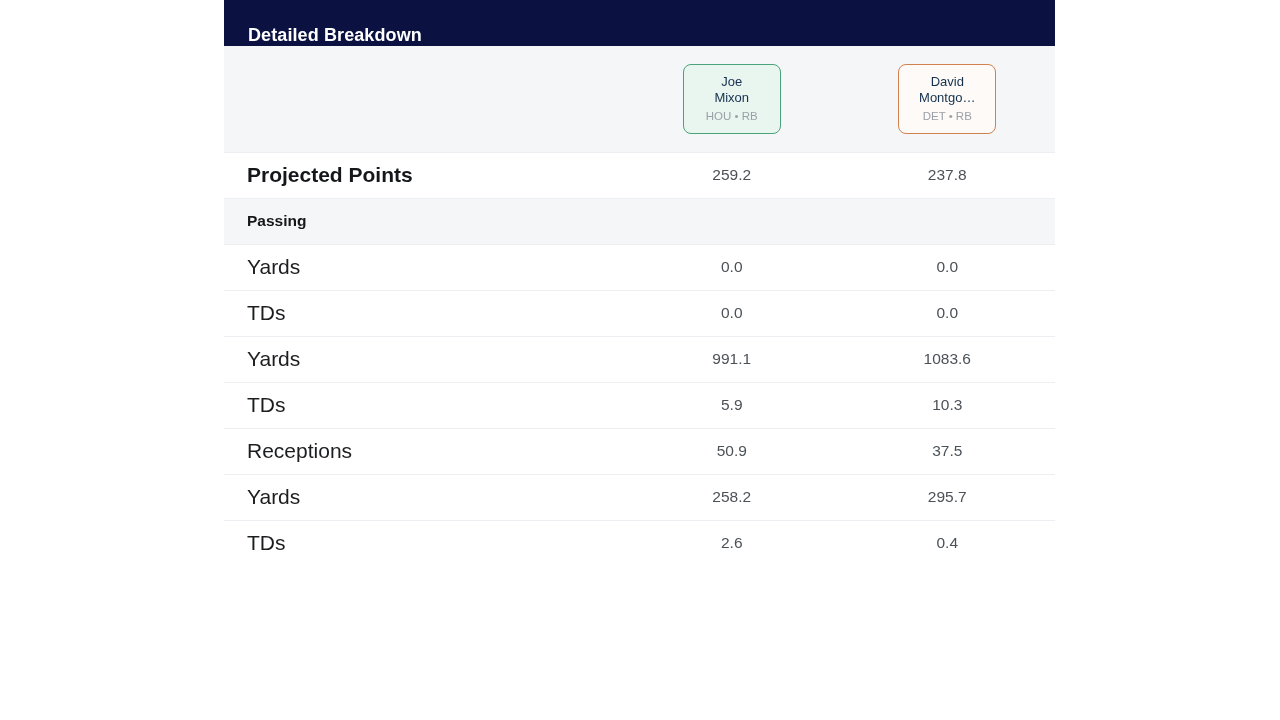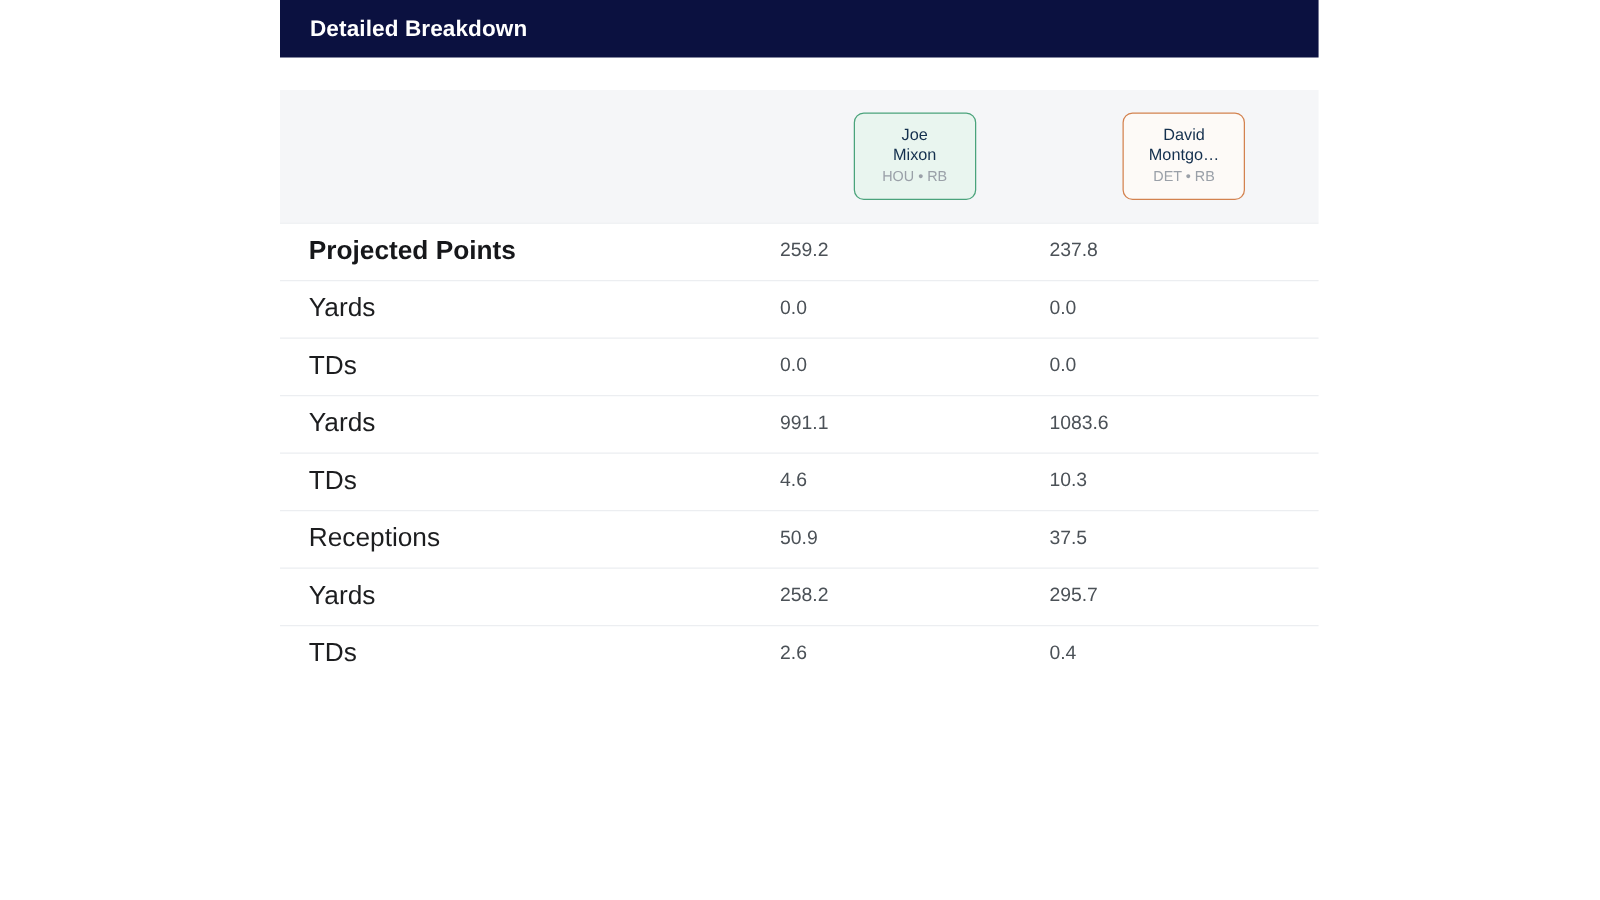--- a/index.html
+++ b/index.html
@@ -27,36 +27,35 @@
     width: 831px;
     background: #ffffff;
     overflow: hidden;
   }
 
   
   .panel-header {
     height: 46px;
     background: #0b1140;
     display: flex;
-    align-items: center;
+    align-items: flex-end;
     padding: 0 24px;
   }
   .panel-header-title {
     color: #ffffff;
     font-size: 18px;
     font-weight: bold;
     letter-spacing: 0.1px;
   }
 
   
   table.compare {
     width: 100%;
     border-collapse: collapse;
     table-layout: fixed;
-    margin-top: 26px;
   }
   table.compare col.c-label  { width: 400px; }
   table.compare col.c-player { width: 215.5px; }
 
   
   tr.player-head-row { background: #f5f6f8; height: 106px; }
   tr.player-head-row td { padding: 0; vertical-align: middle; }
 
   .player-card {
     width: 98px;
@@ -96,21 +95,21 @@
   tr.stat-row td {
     border-top: 1px solid #eceef1;
     vertical-align: middle;
   }
   td.label-cell {
     padding-left: 23px;
     font-size: 21px;
     color: #1c1d1f;
   }
   td.value-cell {
-    text-align: left;
+    text-align: center;
     font-size: 15.5px;
     color: #4b5157;
   }
 
   
   tr.total-row td.label-cell { font-weight: bold; color: #16171a; }
 
   
   tr.section-row { height: 46px; background: #f5f6f8; }
   tr.section-row td {
@@ -157,38 +156,43 @@
               <span class="pc-meta">DET • RB</span>
             </div>
           </td>
         </tr>
 
       <tr class="stat-row total-row">
             <td class="label-cell">Projected Points</td>
             <td class="value-cell">259.2</td>
             <td class="value-cell">237.8</td>
           </tr>
+          <tr class="section-row">
+            <td class="label-cell">Passing</td>
+            <td class="value-cell"></td>
+            <td class="value-cell"></td>
+          </tr>
           <tr class="stat-row">
             <td class="label-cell">Yards</td>
             <td class="value-cell">0.0</td>
             <td class="value-cell">0.0</td>
           </tr>
           <tr class="stat-row">
             <td class="label-cell">TDs</td>
             <td class="value-cell">0.0</td>
             <td class="value-cell">0.0</td>
           </tr>
           <tr class="stat-row">
             <td class="label-cell">Yards</td>
             <td class="value-cell">991.1</td>
             <td class="value-cell">1083.6</td>
           </tr>
           <tr class="stat-row">
             <td class="label-cell">TDs</td>
-            <td class="value-cell">4.6</td>
+            <td class="value-cell">5.9</td>
             <td class="value-cell">10.3</td>
           </tr>
           <tr class="stat-row">
             <td class="label-cell">Receptions</td>
             <td class="value-cell">50.9</td>
             <td class="value-cell">37.5</td>
           </tr>
           <tr class="stat-row">
             <td class="label-cell">Yards</td>
             <td class="value-cell">258.2</td>

